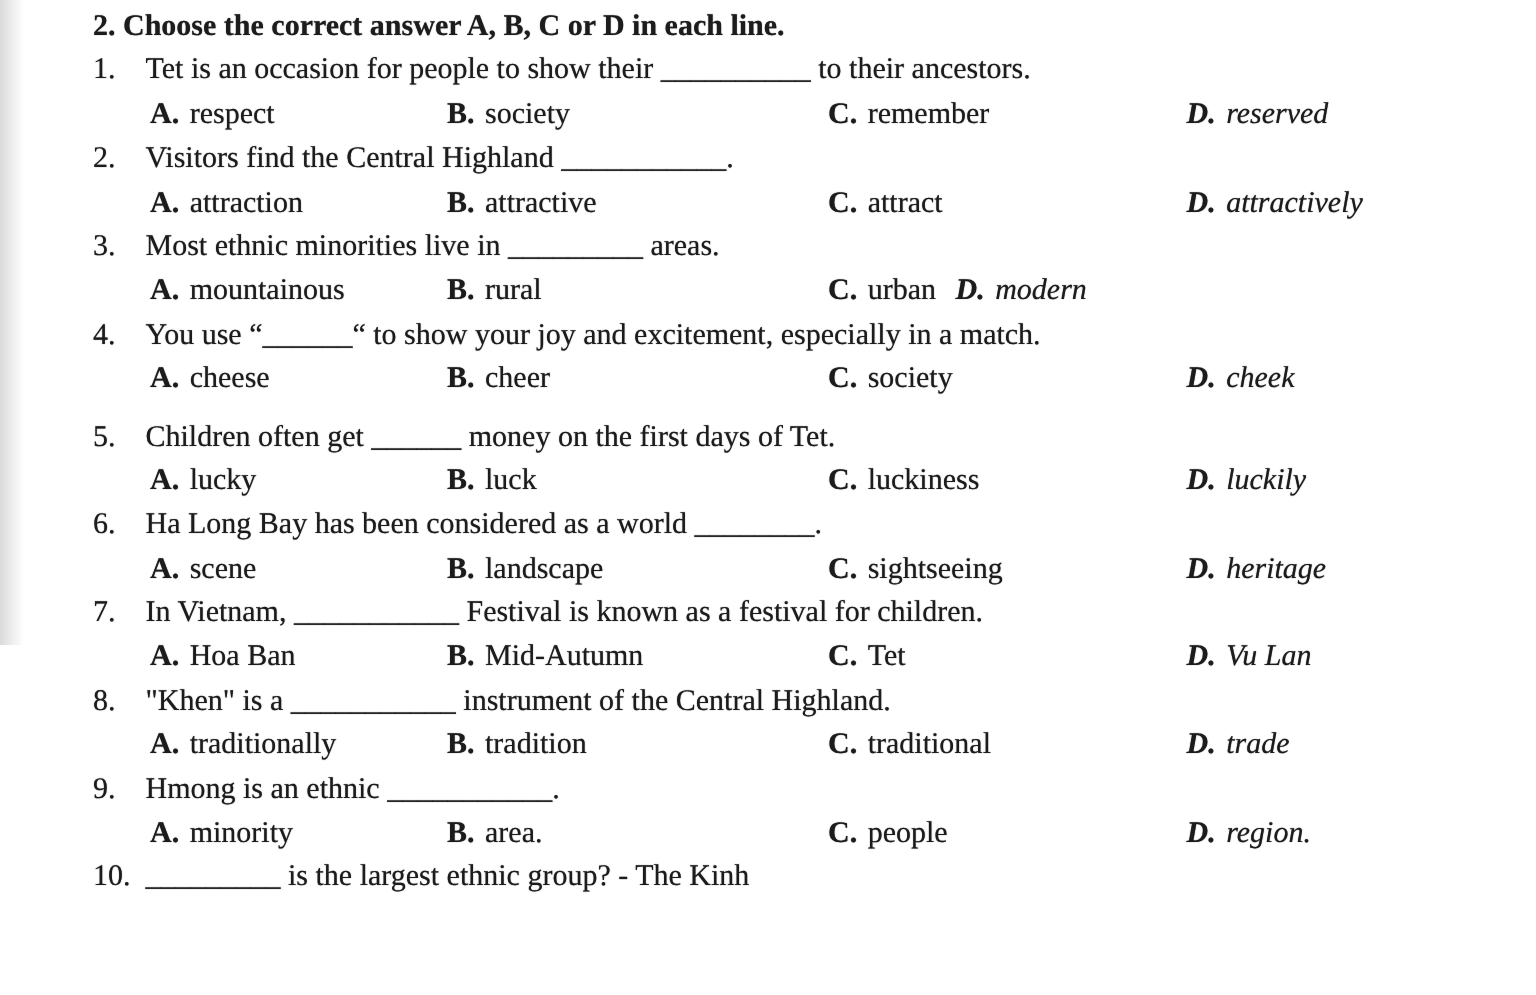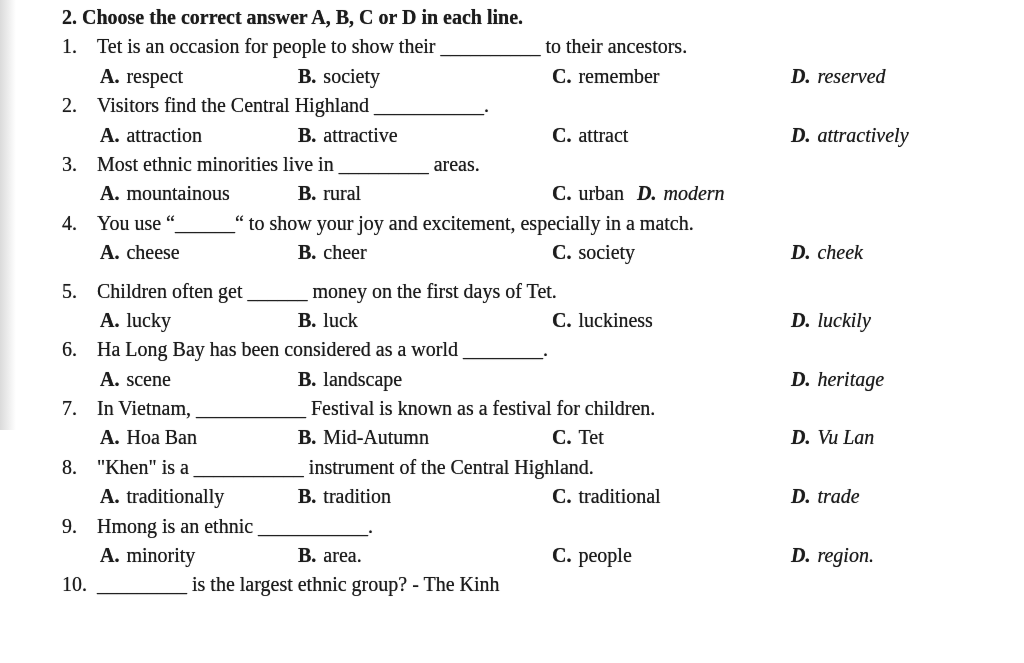--- a/index.html
+++ b/index.html
@@ -100,20 +100,21 @@
     <span class="opt opt-c"><span class="opt-label">C.</span><span class="opt-text">luckiness</span></span>
     <span class="opt opt-d"><span class="opt-label">D.</span><span class="opt-text">luckily</span></span>
   </div>
 
   <div class="line q-line">
     <span class="q-num">6.</span><span class="q-text">Ha Long Bay has been considered as a world ________.</span>
   </div>
   <div class="line opt-line">
     <span class="opt opt-a"><span class="opt-label">A.</span><span class="opt-text">scene</span></span>
     <span class="opt opt-b"><span class="opt-label">B.</span><span class="opt-text">landscape</span></span>
+    <span class="opt opt-c"><span class="opt-label">C.</span><span class="opt-text">sightseeing</span></span>
     <span class="opt opt-d"><span class="opt-label">D.</span><span class="opt-text">heritage</span></span>
   </div>
 
   <div class="line q-line">
     <span class="q-num">7.</span><span class="q-text">In Vietnam, ___________ Festival is known as a festival for children.</span>
   </div>
   <div class="line opt-line">
     <span class="opt opt-a"><span class="opt-label">A.</span><span class="opt-text">Hoa Ban</span></span>
     <span class="opt opt-b"><span class="opt-label">B.</span><span class="opt-text">Mid-Autumn</span></span>
     <span class="opt opt-c"><span class="opt-label">C.</span><span class="opt-text">Tet</span></span>

